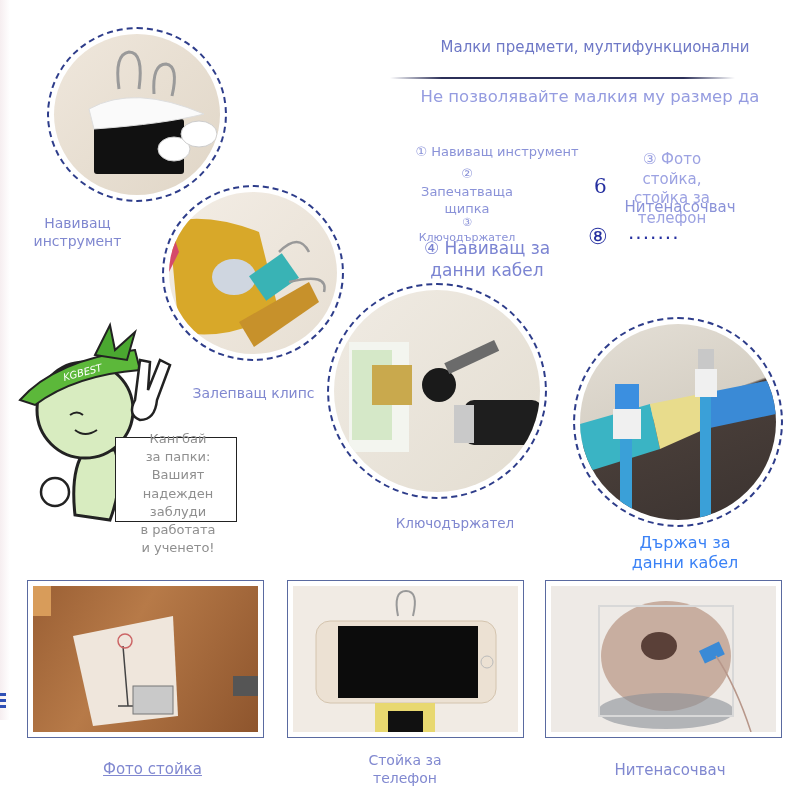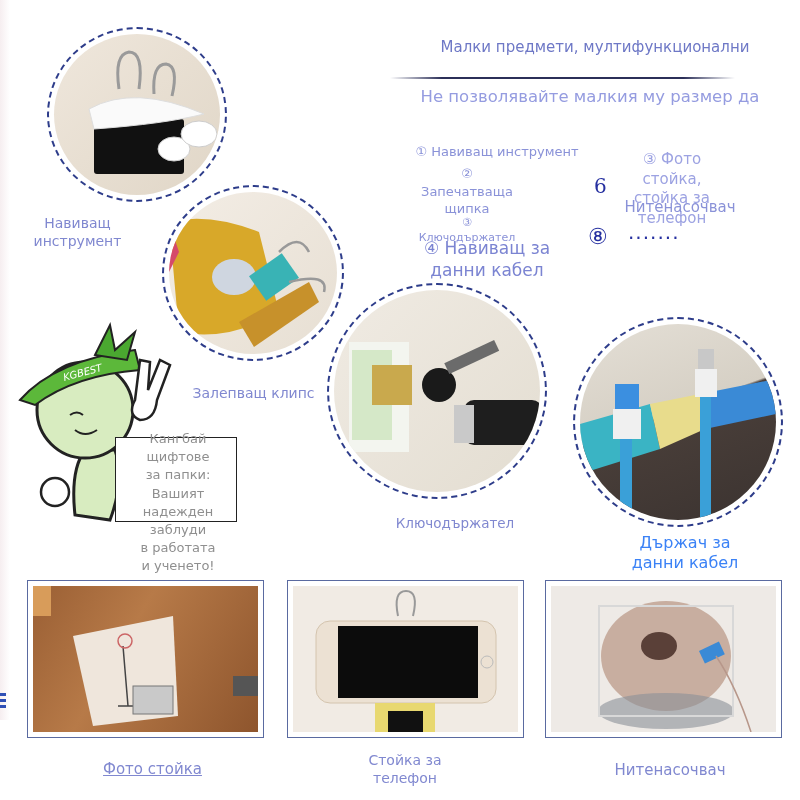--- a/index.html
+++ b/index.html
@@ -156,21 +156,20 @@
     <path d="M55 95 Q62 90 68 95" fill="none" stroke="#222" stroke-width="2"></path>
     <path d="M60 110 Q70 118 82 110" fill="none" stroke="#222" stroke-width="2"></path>
     <path d="M120 80 L125 40 L135 42 L133 70 L145 40 L155 45 L142 80 Q140 100 125 100 Q112 95 120 80 Z" fill="#fff" stroke="#222" stroke-width="2.5"></path>
     <circle cx="40" cy="172" r="14" fill="#fff" stroke="#222" stroke-width="2.5"></circle>
   </svg>
 </div>
 
 <div class="abs promo-box"></div>
 <div class="abs promo-text">
   <div>Кангбай</div>
-  <div>щифтове</div>
   <div>за папки:</div>
   <div>Вашият</div>
   <div>надежден</div>
   <div>заблуди</div>
   <div>в работата</div>
   <div>и ученето!</div>
 </div>
 
 <div class="frame" style="left:27px;top:580px;width:237px;height:158px;">
   <div class="frame-inner" style="background:linear-gradient(120deg,#9a5f34,#b77a48 40%,#8e552d);">

